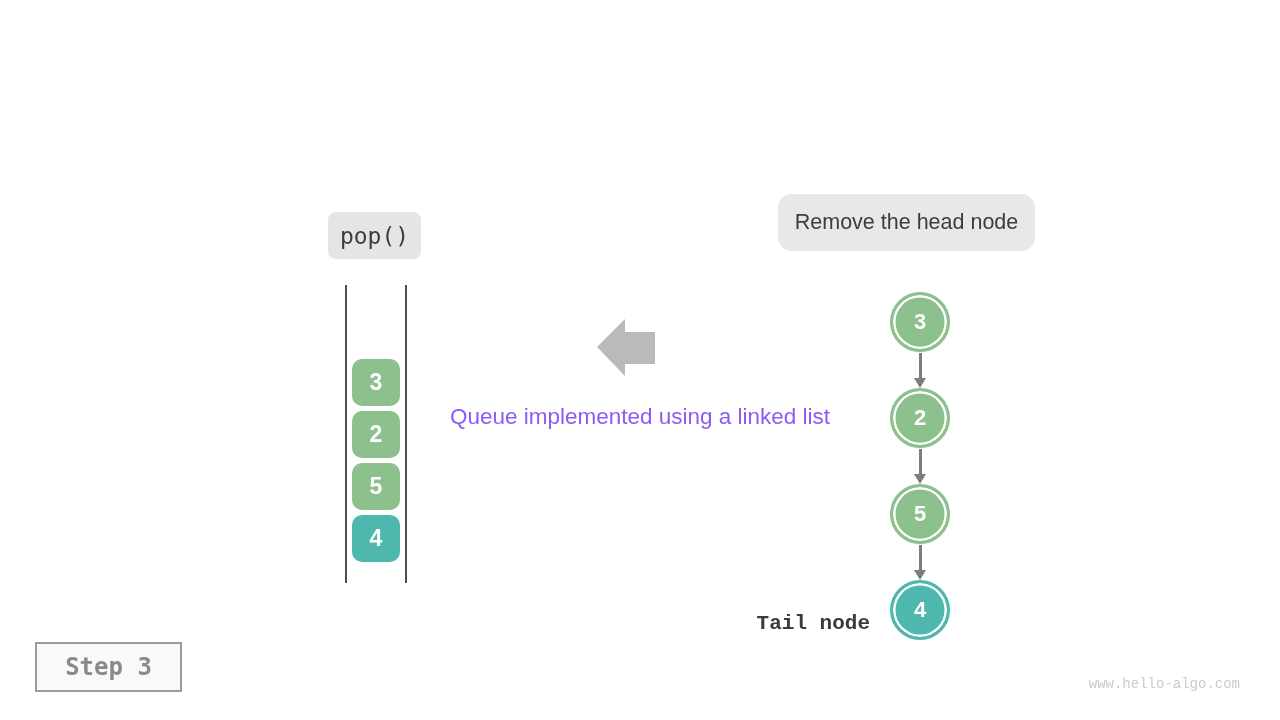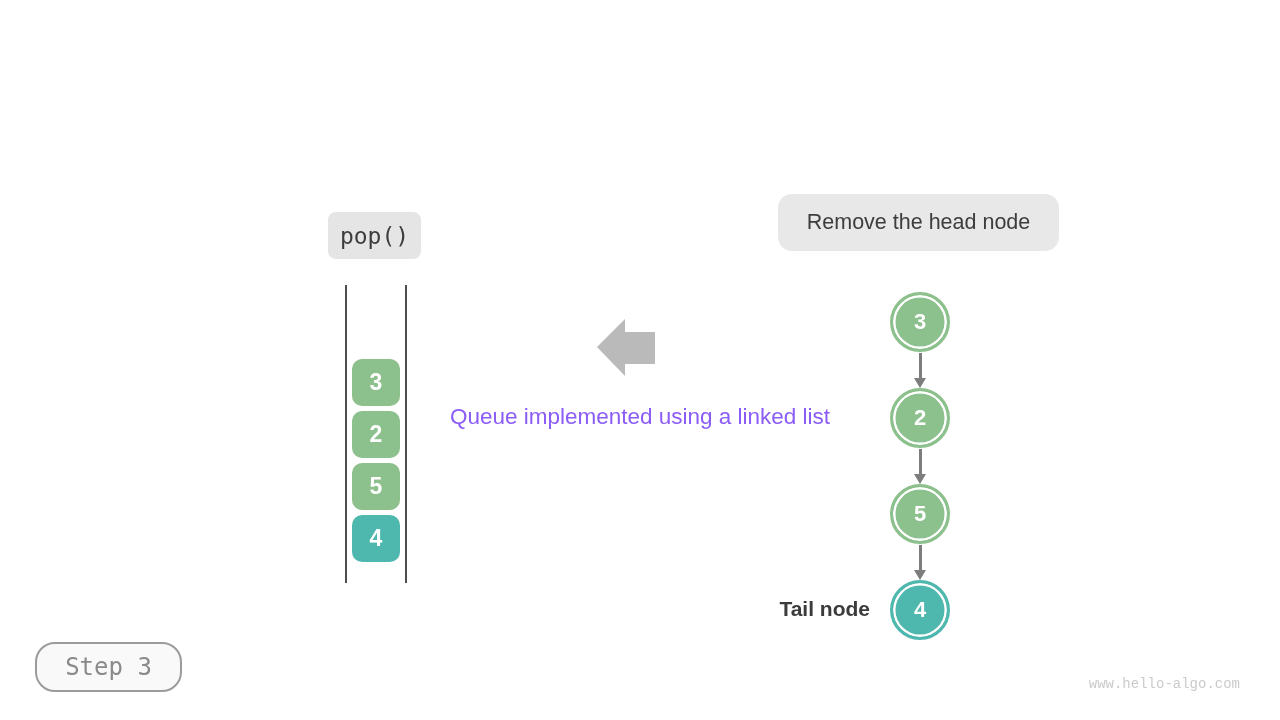--- a/index.html
+++ b/index.html
@@ -23,21 +23,21 @@
     display: flex; align-items: center; justify-content: center;
     font-family: "DejaVu Sans Mono", monospace;
     font-size: 23px;
     color: #3c3c3c;
   }
 
   
   .annotation-chip {
     position: absolute;
     left: 778px; top: 194px;
-    width: 281px; height: 57px;
+    width: 257px; height: 57px;
     background: #e8e8e8;
     border-radius: 14px;
     display: flex; align-items: center; justify-content: center;
     font-size: 21.5px;
     color: #3d3d3d;
   }
 
   
   .q-line {
     position: absolute;
@@ -127,34 +127,34 @@
   .node-label {
     position: absolute;
     left: 660px;
     width: 210px;
     text-align: right;
     font-size: 21px;
     font-weight: bold;
     color: #3b3b3b;
   }
   .node-label.head { top: 309px; }
-  .node-label.tail { top: 597px; }
+  .node-label.tail { top: 612px; font-family: Liberation Mono, monospace; }
 
   
   .step-badge {
     position: absolute;
     left: 35px; top: 642px;
     width: 147px; height: 50px;
     background: #f9f9f9;
     border: 2px solid #9b9b9b;
-    border-radius: 20px;
+    border-radius: 0;
     display: flex; align-items: center; justify-content: center;
     font-family: "DejaVu Sans Mono", monospace;
     font-size: 24px;
-    font-weight: normal;
+    font-weight: bold;
     color: #8a8a8a;
   }
 
   
   .watermark {
     position: absolute;
     right: 40px; top: 676px;
     font-family: Liberation Mono, monospace;
     font-size: 14px;
     color: #cbcbcb;

